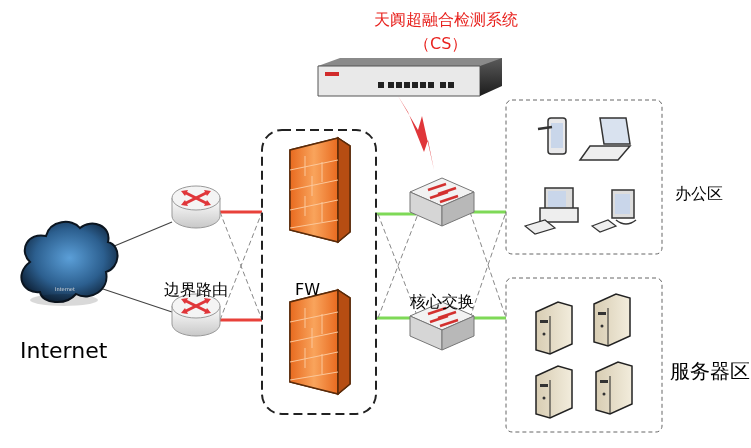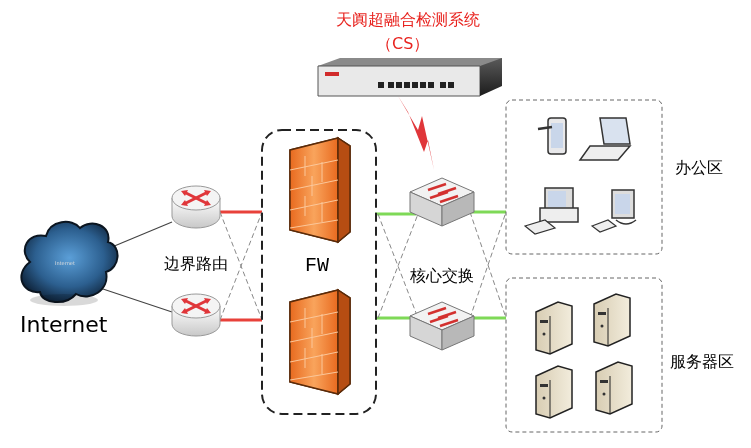--- a/index.html
+++ b/index.html
@@ -1,19 +1,19 @@
 <!DOCTYPE html>
 <html><head>
 <meta charset="utf-8">
 <style>
   html, body { margin:0; padding:0; background:#ffffff; }
   body { width:751px; height:448px; position:relative; overflow:hidden; font-family:"DejaVu Sans", sans-serif; }
   svg#diagram { position:absolute; left:0; top:0; }
-  .label { position:absolute; color:#000; white-space:nowrap; }
-  .title { position:absolute; color:#e8231f; font-size:16px; white-space:nowrap; }
+  .label { position:absolute; color:#000; white-space:nowrap;margin-top:26px; }
+  .title { position:absolute; color:#e8231f; font-size:16px; white-space:nowrap;margin-left:38px; }
 </style>
 </head>
 <body>
 
 <svg id="diagram" width="751" height="448" viewBox="0 0 751 448" xmlns="http://www.w3.org/2000/svg">
   <defs>
     <radialGradient id="cloudGrad" cx="50%" cy="45%" r="60%">
       <stop offset="0%" stop-color="#5b9fd8"></stop>
       <stop offset="60%" stop-color="#2c5f8f"></stop>
       <stop offset="100%" stop-color="#0c1e33"></stop>
@@ -222,16 +222,16 @@
     <circle cx="604" cy="394" r="1.5" fill="#333"></circle>
   </g>
 </svg>
 
 <div class="title" style="left:336px; top:10px;">天阗超融合检测系统</div>
 <div class="title" style="left:376px; top:34px;">（CS）</div>
 
 <div class="label" style="left:55px; top:260px; font-size:5px; color:#ddd;">Internet</div>
 <div class="label" style="left:20px; top:312px; font-size:22px;">Internet</div>
 <div class="label" style="left:164px; top:254px; font-size:16px;">边界路由</div>
-<div class="label" style="left:305px; top:254px; font-size:20px;font-family:Liberation Mono, monospace;">FW</div>
+<div class="label" style="left:295px; top:254px; font-size:16px;">FW</div>
 <div class="label" style="left:410px; top:266px; font-size:16px;">核心交换</div>
 <div class="label" style="left:675px; top:158px; font-size:16px;">办公区</div>
-<div class="label" style="left:670px; top:352px; font-size:16px;">服务器区</div>
+<div class="label" style="left:670px; top:332px; font-size:20px;">服务器区</div>
 
 </body></html>

